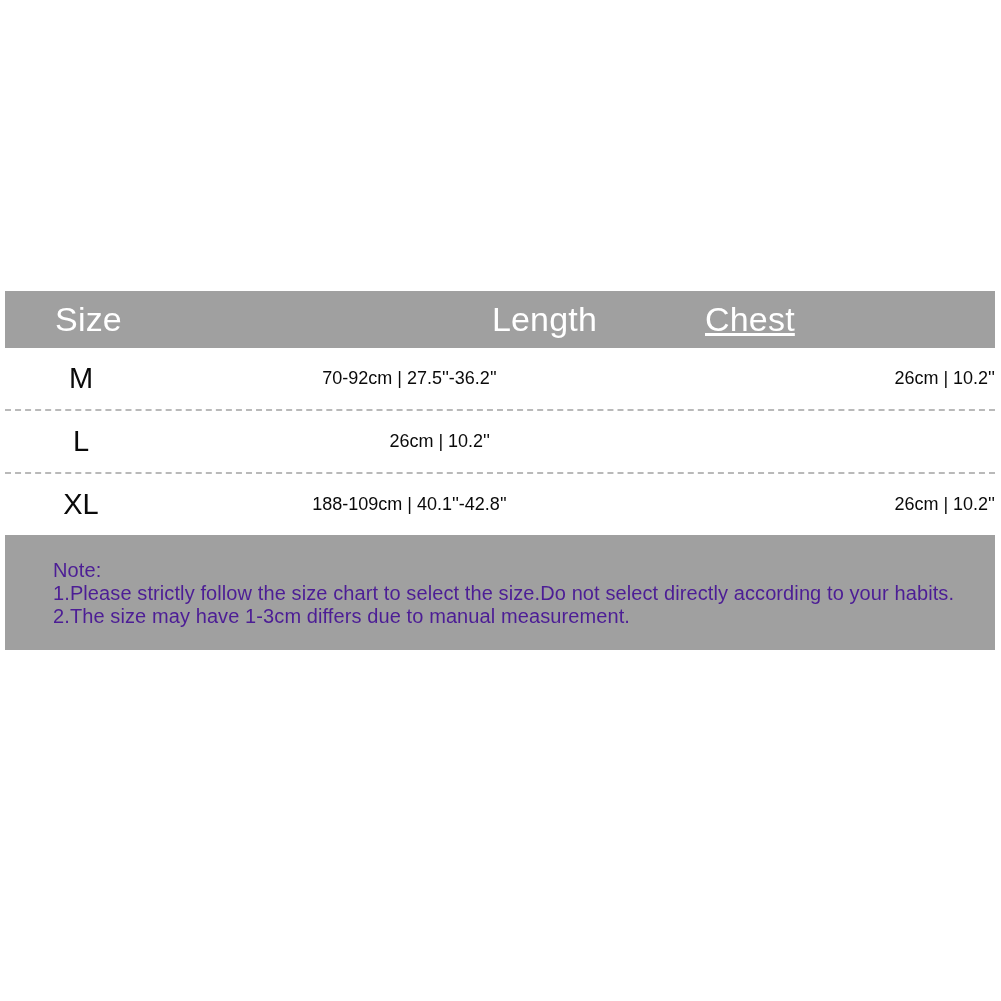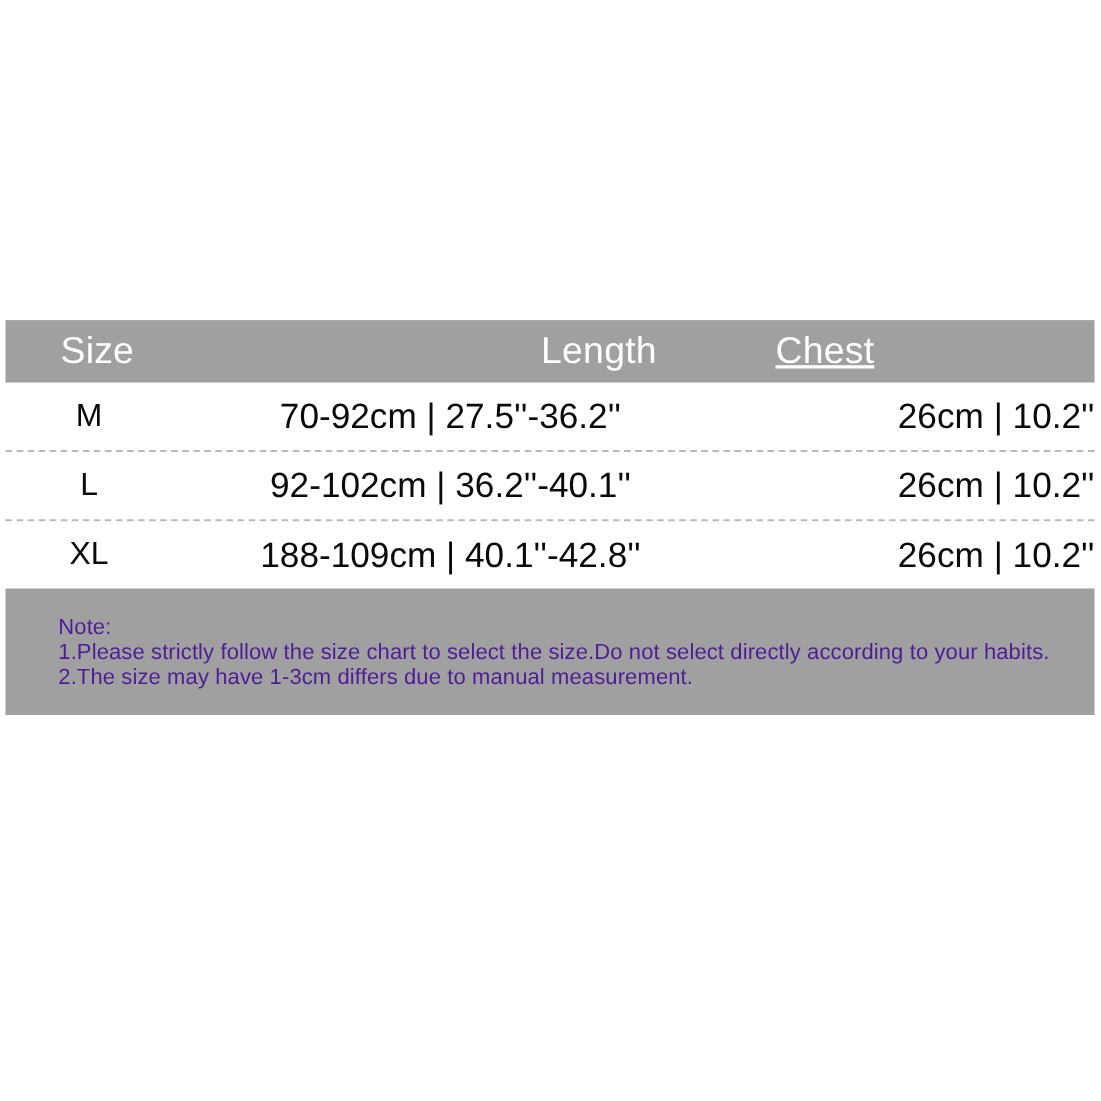--- a/index.html
+++ b/index.html
@@ -42,21 +42,21 @@
     background: #ffffff;
   }
   .chart-row {
     display: flex;
     align-items: center;
     height: 61px;
     background: #ffffff;
   }
   .chart-row .cell {
     color: #0a0a0a;
-    font-size: 32px;
+    font-size: 18px;
     font-weight: 400;
     text-align: center;
   }
   .chart-row .cell.size-cell {
     font-size: 29px;
   }
 
   
   .col-size   { width: 152px; }
   .col-length { width: 505px; }
@@ -109,21 +109,20 @@
     <div class="chart-row">
       <div class="cell col-size size-cell">M</div>
       <div class="cell col-length">70-92cm | 27.5''-36.2''</div>
       <div class="cell col-chest">26cm | 10.2''</div>
     </div>
 
     <div class="row-separator"></div>
 
     <div class="chart-row">
       <div class="cell col-size size-cell">L</div>
-      <div class="cell col-length">92-102cm | 36.2''-40.1''</div>
       <div class="cell col-chest">26cm | 10.2''</div>
     </div>
 
     <div class="row-separator"></div>
 
     <div class="chart-row">
       <div class="cell col-size size-cell">XL</div>
       <div class="cell col-length">188-109cm | 40.1''-42.8''</div>
       <div class="cell col-chest">26cm | 10.2''</div>
     </div>

